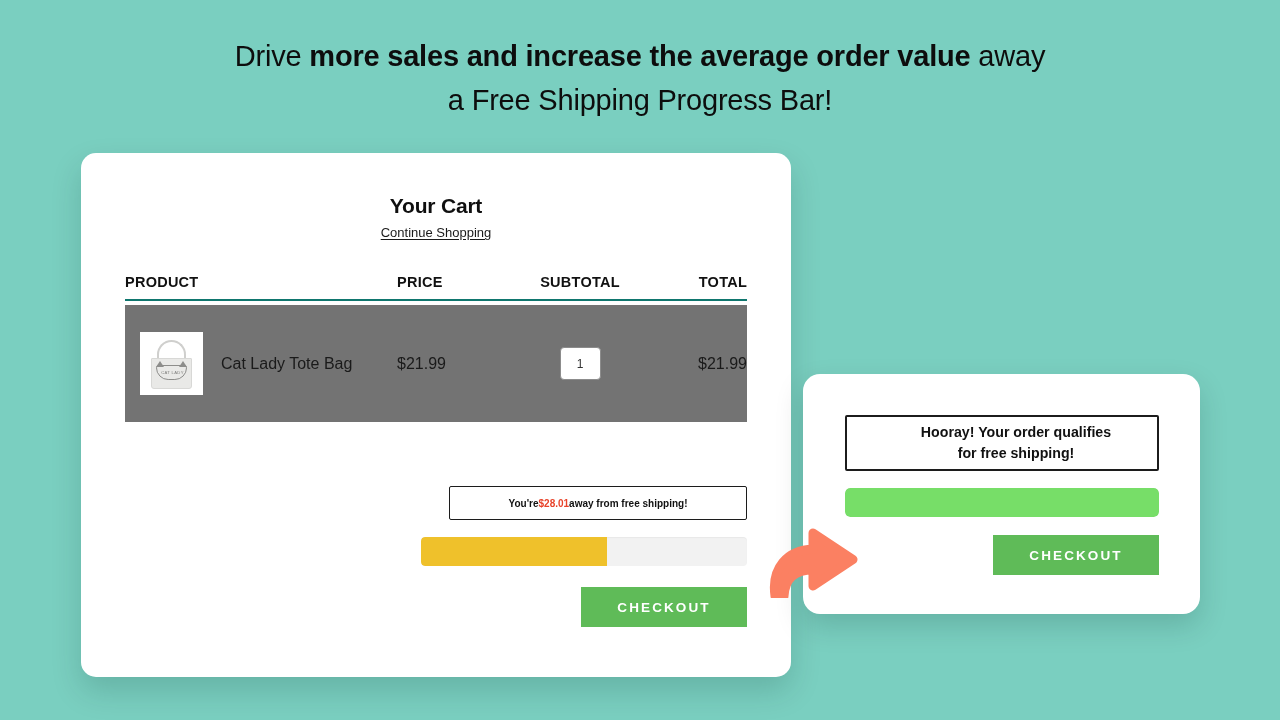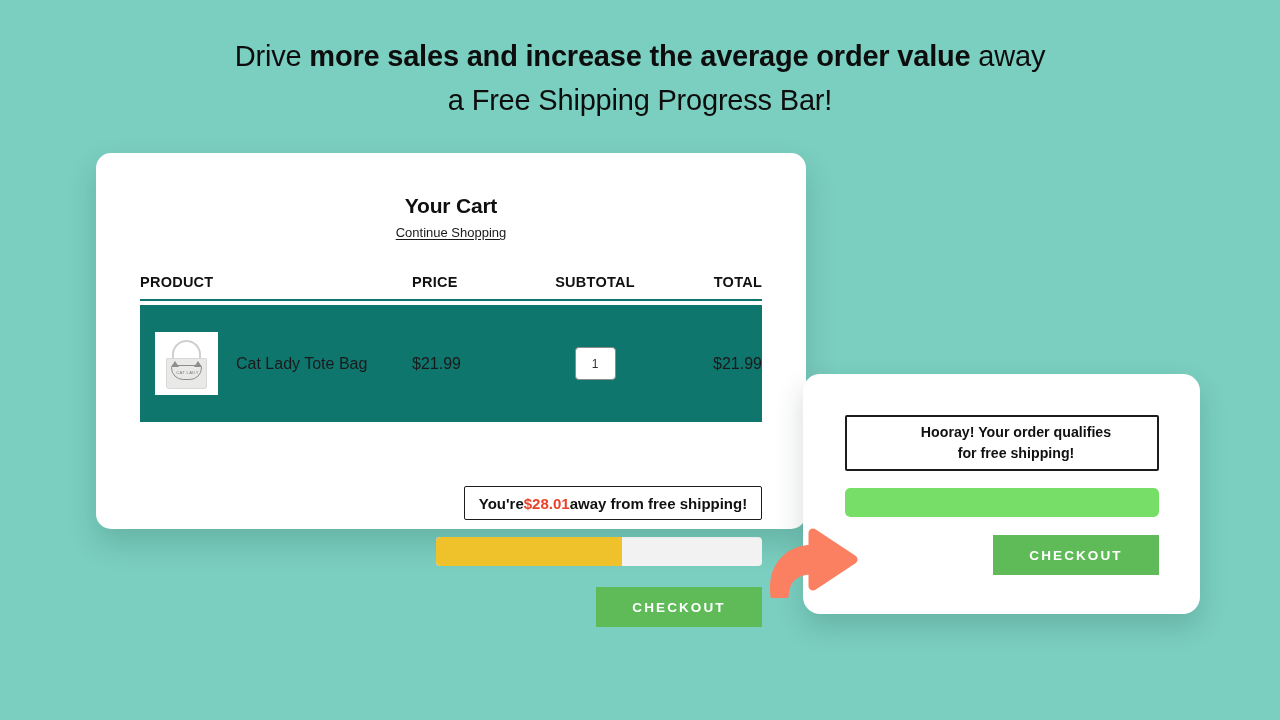--- a/index.html
+++ b/index.html
@@ -28,24 +28,24 @@
     font-size: 29px;
     line-height: 44px;
     font-weight: 400;
     letter-spacing: -0.2px;
   }
   .headline .bold { font-weight: 700; }
 
   
   .cart-card {
     position: absolute;
-    left: 96px;
+    left: 81px;
     top: 153px;
     width: 710px;
-    height: 376px;
+    height: 524px;
     background: #ffffff;
     border-radius: 15px;
     box-shadow: 0 14px 30px rgba(0, 40, 35, 0.17);
   }
 
   .promo-card {
     position: absolute;
     left: 803px;
     top: 374px;
     width: 397px;
@@ -103,21 +103,21 @@
   .th-price    { width: 118px; text-align: left; }
   .th-quantity { width: 130px; text-align: center; }
   .th-total    { width: 102px; text-align: right; }
 
   .row {
     position: absolute;
     left: 44px;
     top: 152px;
     width: 622px;
     height: 117px;
-    background: #0f766e;
+    background: #737373;
     display: flex;
     align-items: center;
   }
 
   .cell-product {
     width: 272px;
     display: flex;
     align-items: center;
     padding-left: 15px;
   }
@@ -238,21 +238,21 @@
     left: 368px;
     top: 333px;
     width: 298px;
     height: 34px;
     border: 1.8px solid #1c1c1c;
     border-radius: 2px;
     display: flex;
     align-items: center;
     justify-content: center;
     background: #fff;
-    font-size: 15px;
+    font-size: 10px;
     font-weight: 700;
     color: #111;
   }
   .ship-amount { color: #E8432A; font-weight: 700; }
 
   
   .progress-track {
     position: absolute;
     left: 340px;
     top: 384px;

